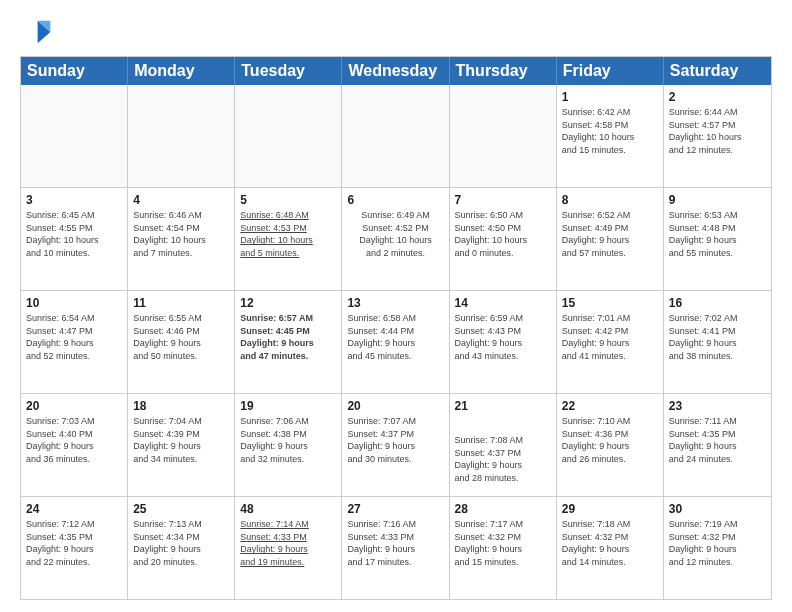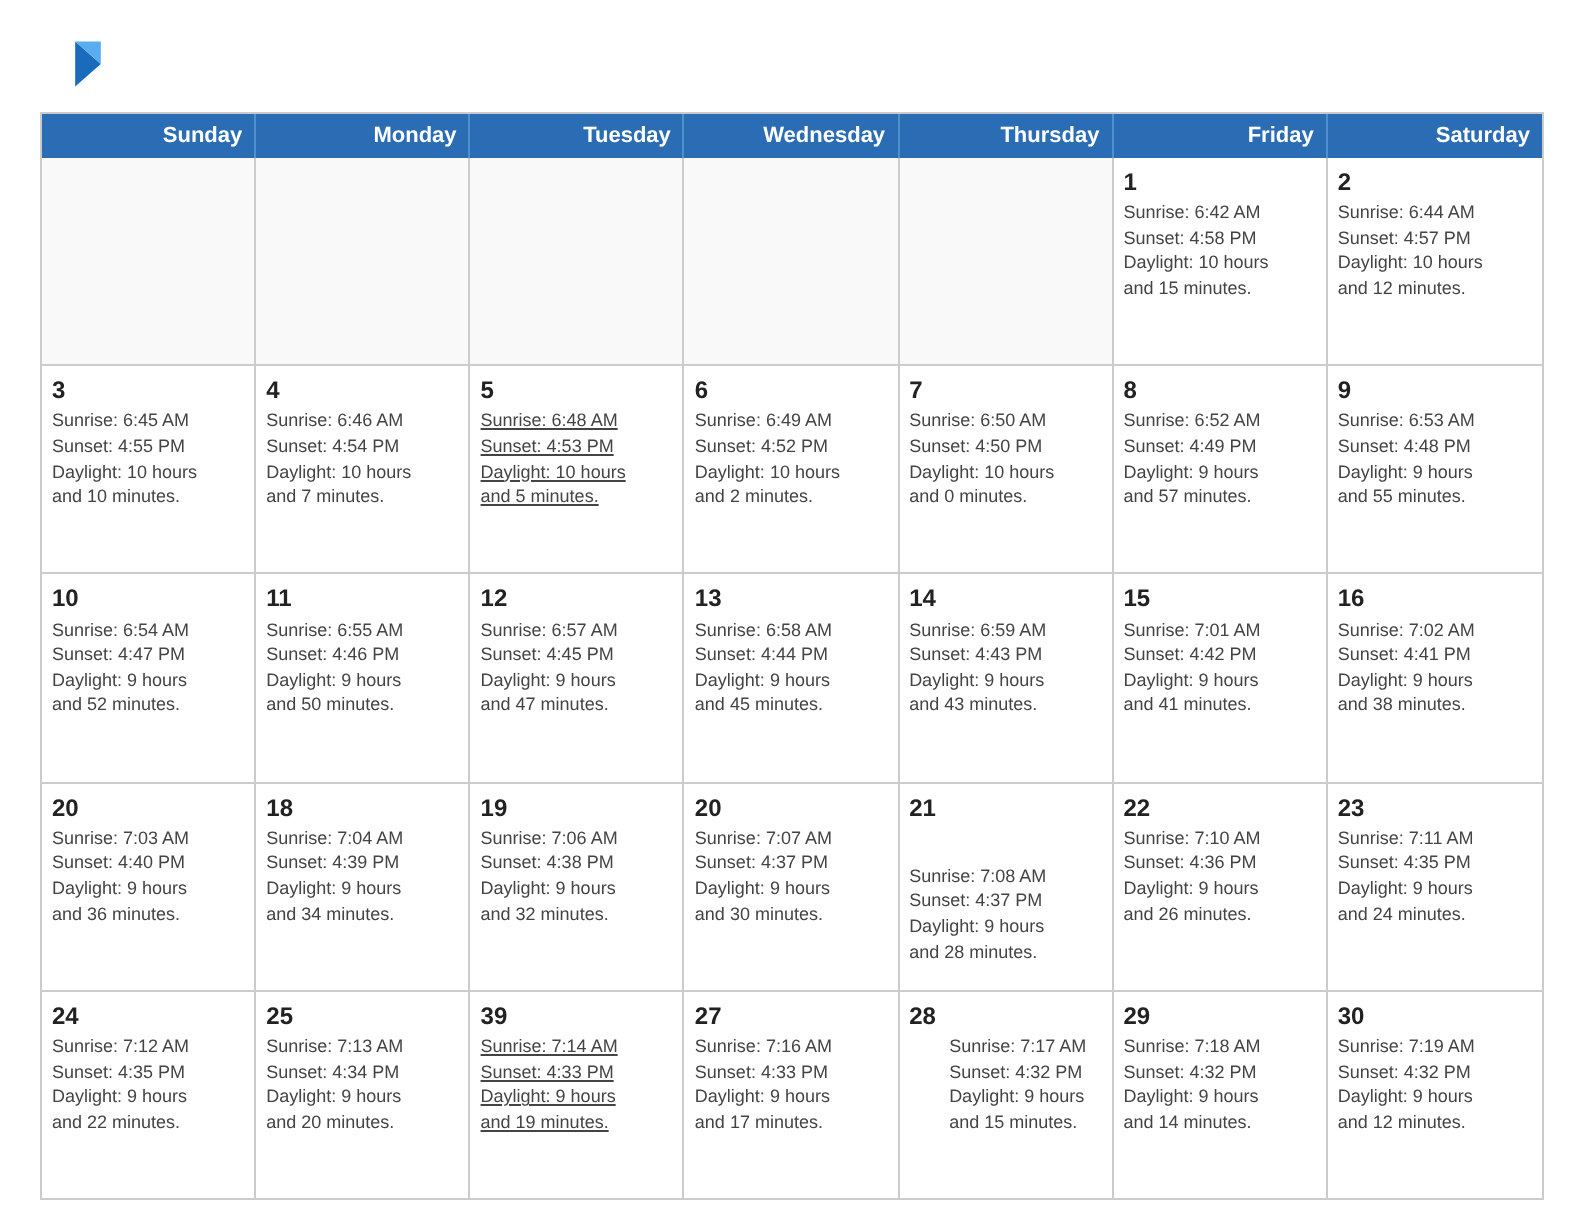--- a/index.html
+++ b/index.html
@@ -59,25 +59,25 @@
       flex-direction: column;
       border: 1px solid #ccc;
     }
     .cal-header {
       display: grid;
       grid-template-columns: repeat(7, 1fr);
       background: #2a6db5;
     }
     .cal-header-cell {
       color: #fff;
-      font-size: 11px;
+      font-size: 16px;
       font-weight: bold;
       padding: 5px 6px;
       border-right: 1px solid #5090cc;
-      text-align: right;
+      text-align: left;
     }
     .cal-header-cell:last-child { border-right: none; }
     .cal-body {
       flex: 1;
       display: flex;
       flex-direction: column;
     }
     .cal-row {
       display: grid;
       grid-template-columns: repeat(7, 1fr);
@@ -180,21 +180,21 @@
           </div>
           <div class="cal-cell has-data">
             <span class="day-num">5</span>
             <div class="day-info" style="white-space: pre-line; text-decoration: underline;">Sunrise: 6:48 AM
 Sunset: 4:53 PM
 Daylight: 10 hours
 and 5 minutes.</div>
           </div>
           <div class="cal-cell has-data">
             <span class="day-num">6</span>
-            <div class="day-info" style="white-space: pre-line;">Sunrise: 6:49 AM
+            <div class="day-info" style="white-space: pre-line; text-align: center;">Sunrise: 6:49 AM
 Sunset: 4:52 PM
 Daylight: 10 hours
 and 2 minutes.</div>
           </div>
           <div class="cal-cell has-data">
             <span class="day-num">7</span>
             <div class="day-info" style="white-space: pre-line;">Sunrise: 6:50 AM
 Sunset: 4:50 PM
 Daylight: 10 hours
 and 0 minutes.</div>
@@ -224,21 +224,21 @@
           </div>
           <div class="cal-cell has-data">
             <span class="day-num">11</span>
             <div class="day-info" style="white-space: pre-line;">Sunrise: 6:55 AM
 Sunset: 4:46 PM
 Daylight: 9 hours
 and 50 minutes.</div>
           </div>
           <div class="cal-cell has-data">
             <span class="day-num">12</span>
-            <div class="day-info" style="white-space: pre-line;">Sunrise: 6:57 AM
+            <div class="day-info" style="white-space: pre-line; font-weight: bold;">Sunrise: 6:57 AM
 Sunset: 4:45 PM
 Daylight: 9 hours
 and 47 minutes.</div>
           </div>
           <div class="cal-cell has-data">
             <span class="day-num">13</span>
             <div class="day-info" style="white-space: pre-line;">Sunrise: 6:58 AM
 Sunset: 4:44 PM
 Daylight: 9 hours
 and 45 minutes.</div>
@@ -325,36 +325,36 @@
 and 22 minutes.</div>
           </div>
           <div class="cal-cell has-data">
             <span class="day-num">25</span>
             <div class="day-info" style="white-space: pre-line;">Sunrise: 7:13 AM
 Sunset: 4:34 PM
 Daylight: 9 hours
 and 20 minutes.</div>
           </div>
           <div class="cal-cell has-data">
-            <span class="day-num">39</span>
+            <span class="day-num">48</span>
             <div class="day-info" style="white-space: pre-line; text-decoration: underline;">Sunrise: 7:14 AM
 Sunset: 4:33 PM
 Daylight: 9 hours
 and 19 minutes.</div>
           </div>
           <div class="cal-cell has-data">
             <span class="day-num">27</span>
             <div class="day-info" style="white-space: pre-line;">Sunrise: 7:16 AM
 Sunset: 4:33 PM
 Daylight: 9 hours
 and 17 minutes.</div>
           </div>
           <div class="cal-cell has-data">
             <span class="day-num">28</span>
-            <div class="day-info" style="white-space: pre-line; margin-left: 20px;">Sunrise: 7:17 AM
+            <div class="day-info" style="white-space: pre-line;">Sunrise: 7:17 AM
 Sunset: 4:32 PM
 Daylight: 9 hours
 and 15 minutes.</div>
           </div>
           <div class="cal-cell has-data">
             <span class="day-num">29</span>
             <div class="day-info" style="white-space: pre-line;">Sunrise: 7:18 AM
 Sunset: 4:32 PM
 Daylight: 9 hours
 and 14 minutes.</div>

